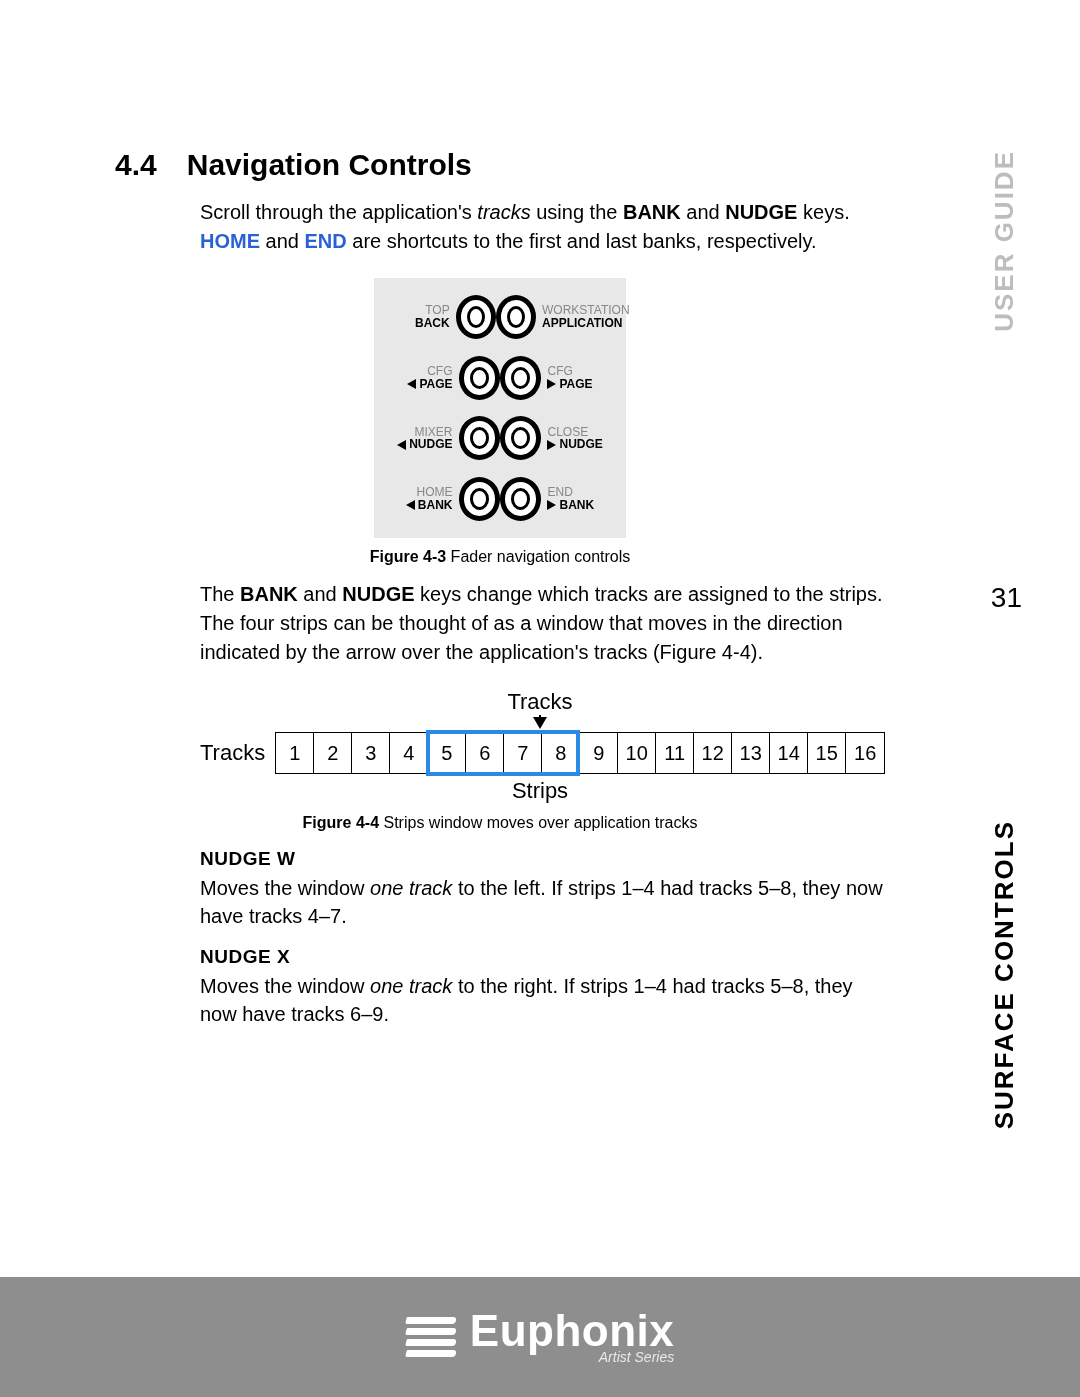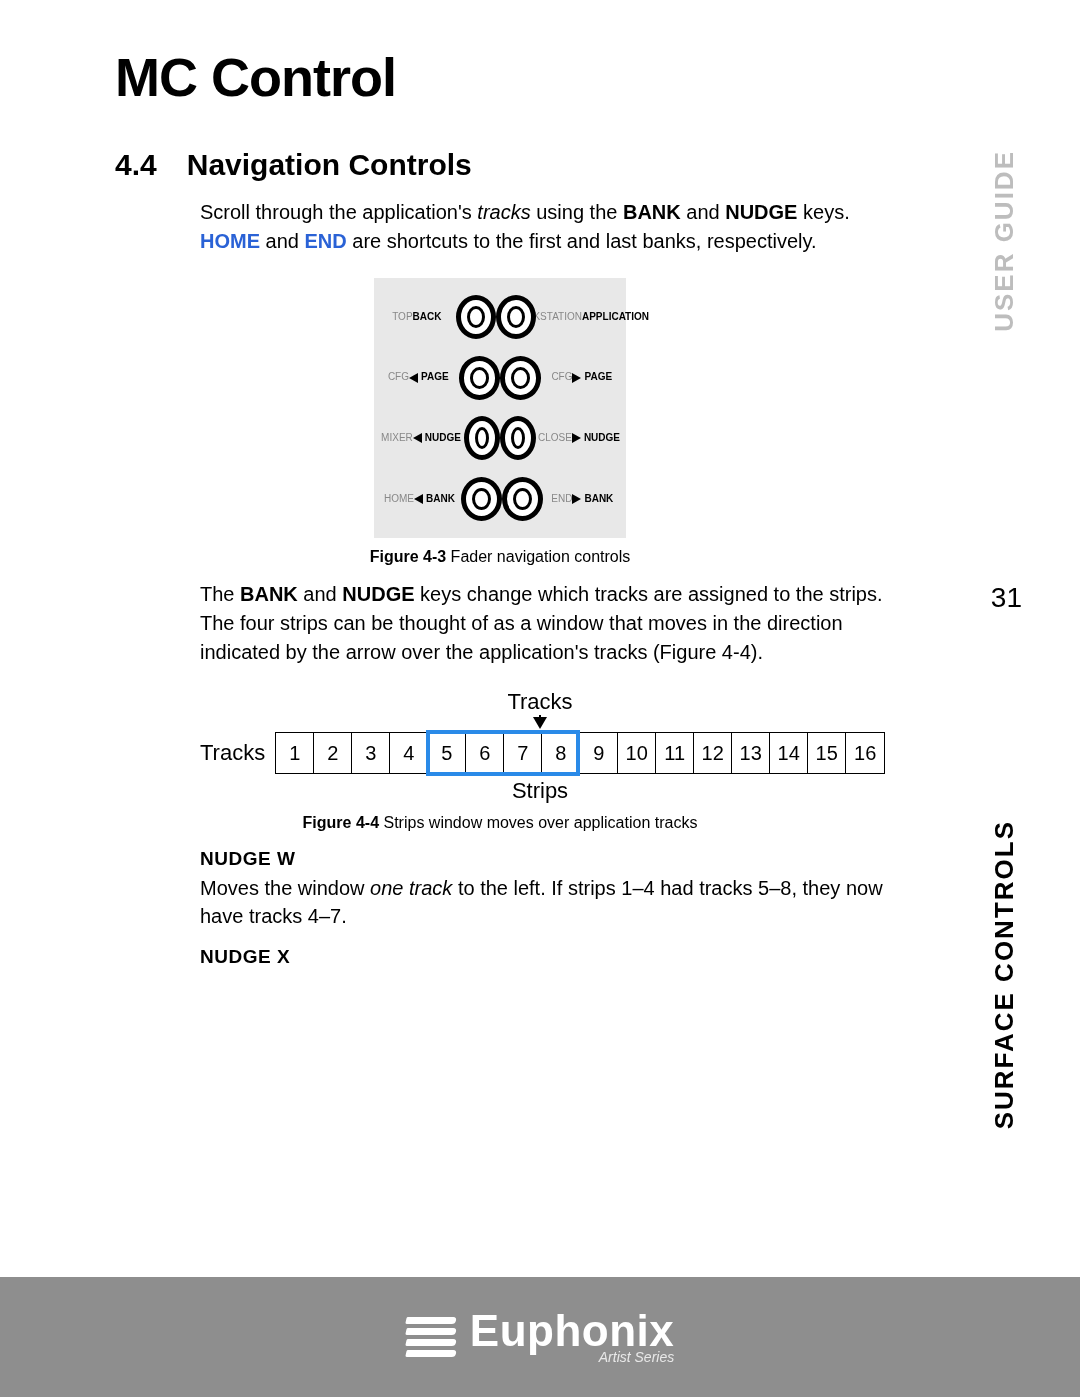--- a/index.html
+++ b/index.html
@@ -14,21 +14,21 @@
   .h2row { display: flex; gap: 20px; font-weight: 700; font-size: 22px; margin-top: 22px; margin-bottom: 10px; }
   .blue { color: #2a62d6; font-weight: 700; }
   .caption { text-align: center; font-size: 16px; margin: 10px 0 14px; }
   .caption b { font-weight: 700; }
 
   
   .panel { width: 252px; height: 260px; background: #e8e8e8; margin: 14px auto 6px; padding: 12px 10px; display: flex; flex-direction: column; justify-content: space-between; }
   .prow { display: flex; justify-content: space-between; align-items: center; height: 54px; }
   .knob { width: 44px; height: 44px; border: 5px solid #000; border-radius: 50%; position: relative; background: #fff; }
   .knob::after { content: ""; position: absolute; inset: 6px; border: 3px solid #000; border-radius: 50%; }
-  .lbl { width: 80px; font-size: 10px; line-height: 1.05; display: flex; flex-direction: row; justify-content: center; }
+  .lbl { width: 80px; font-size: 12px; line-height: 1.05; display: flex; flex-direction: column; justify-content: center; }
   .lbl.left { text-align: right; align-items: flex-end; padding-right: 6px; }
   .lbl.right { text-align: left; align-items: flex-start; padding-left: 6px; }
   .lbl .sup { color: #888; font-weight: 400; }
   .lbl .main { font-weight: 900; color: #000; }
   .arr { width: 0; height: 0; display: inline-block; }
   .arr.l { border-top: 5px solid transparent; border-bottom: 5px solid transparent; border-right: 9px solid #000; }
   .arr.r { border-top: 5px solid transparent; border-bottom: 5px solid transparent; border-left: 9px solid #000; }
 
   
   .tracks-wrap { margin: 18px 0 8px 85px; width: 680px; }
@@ -60,21 +60,20 @@
   .ftxt .small { text-align: right; font-style: italic; font-size: 14px; margin-top: -4px; color:#e8e8e8; }
 
   .italic { font-style: italic; }
   b { font-weight: 700; }
 </style>
 </head>
 <body>
 
 <div class="page">
   <div class="header">
-    <div class="title">MC Control</div>
   </div>
 
   <div class="side-top">USER GUIDE</div>
   <div class="page-num">31</div>
   <div class="side-bot">SURFACE CONTROLS</div>
 
   <div class="content">
     <div class="h1row">
       <span>4.4</span>
       <span>Navigation Controls</span>
@@ -199,20 +198,23 @@
     <div class="nudge-h">
       <span>NUDGE </span><span>W</span>
     </div>
     <p class="nudge-p">
       <span>Moves the window </span><span class="italic">one track</span><span> to the left. If strips 1–4 had tracks 5–8, they now have tracks 4–7.</span>
     </p>
 
     <div class="nudge-h">
       <span>NUDGE </span><span>X</span>
     </div>
+    <p class="nudge-p">
+      <span>Moves the window </span><span class="italic">one track</span><span> to the right. If strips 1–4 had tracks 5–8, they now have tracks 6–9.</span>
+    </p>
   </div>
 
   <div class="footer">
     <div class="waves">
       <span></span>
         <span></span>
         <span></span>
         <span></span>
     </div>
     <div class="ftxt">

